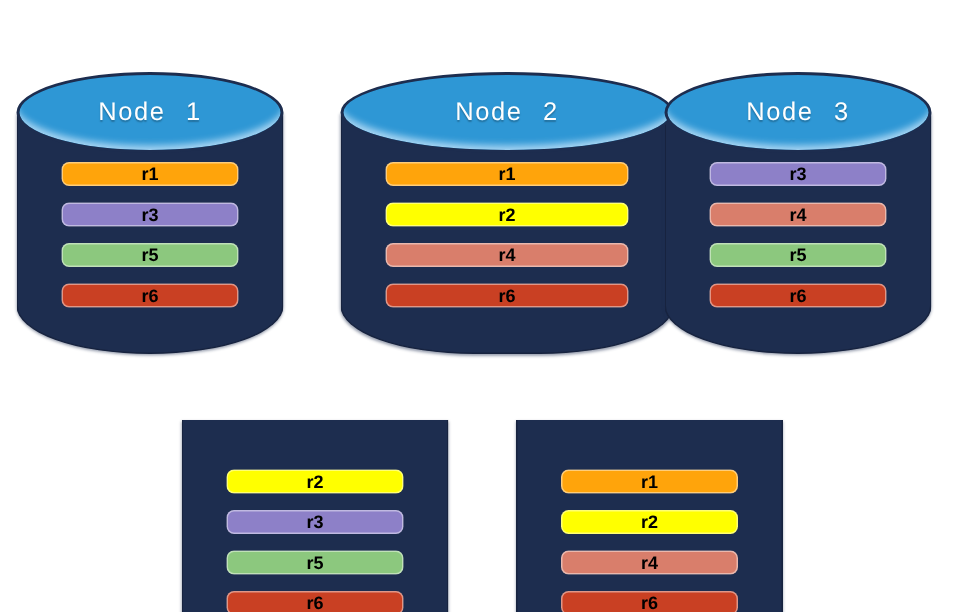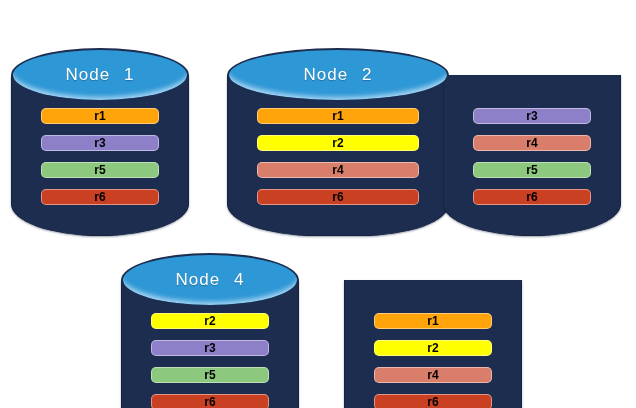--- a/index.html
+++ b/index.html
@@ -106,32 +106,32 @@
       </div>
       <div class="bars">
         <div class="bar" style="background: rgb(255, 164, 11); color: rgb(0, 0, 0);">r1</div>
         <div class="bar" style="background: rgb(255, 255, 0); color: rgb(0, 0, 0);">r2</div>
         <div class="bar" style="background: rgb(217, 126, 107); color: rgb(0, 0, 0);">r4</div>
         <div class="bar" style="background: rgb(201, 64, 35); color: rgb(0, 0, 0);">r6</div>
       </div>
     </div>
     <div class="cylinder pos-3">
       <div class="cyl-body"></div>
+      <div class="cyl-top">
+        <span class="node-title">Node 3</span>
+      </div>
       <div class="bars">
         <div class="bar" style="background: rgb(141, 128, 200); color: rgb(0, 0, 0);">r3</div>
         <div class="bar" style="background: rgb(217, 126, 107); color: rgb(0, 0, 0);">r4</div>
         <div class="bar" style="background: rgb(140, 200, 126); color: rgb(0, 0, 0);">r5</div>
         <div class="bar" style="background: rgb(201, 64, 35); color: rgb(0, 0, 0);">r6</div>
       </div>
     </div>
     <div class="cylinder pos-4">
       <div class="cyl-body"></div>
-      <div class="cyl-top">
-        <span class="node-title">Node 4</span>
-      </div>
       <div class="bars">
         <div class="bar" style="background: rgb(255, 255, 0); color: rgb(0, 0, 0);">r2</div>
         <div class="bar" style="background: rgb(141, 128, 200); color: rgb(0, 0, 0);">r3</div>
         <div class="bar" style="background: rgb(140, 200, 126); color: rgb(0, 0, 0);">r5</div>
         <div class="bar" style="background: rgb(201, 64, 35); color: rgb(0, 0, 0);">r6</div>
       </div>
     </div>
     <div class="cylinder pos-5">
       <div class="cyl-body"></div>
       <div class="bars">

